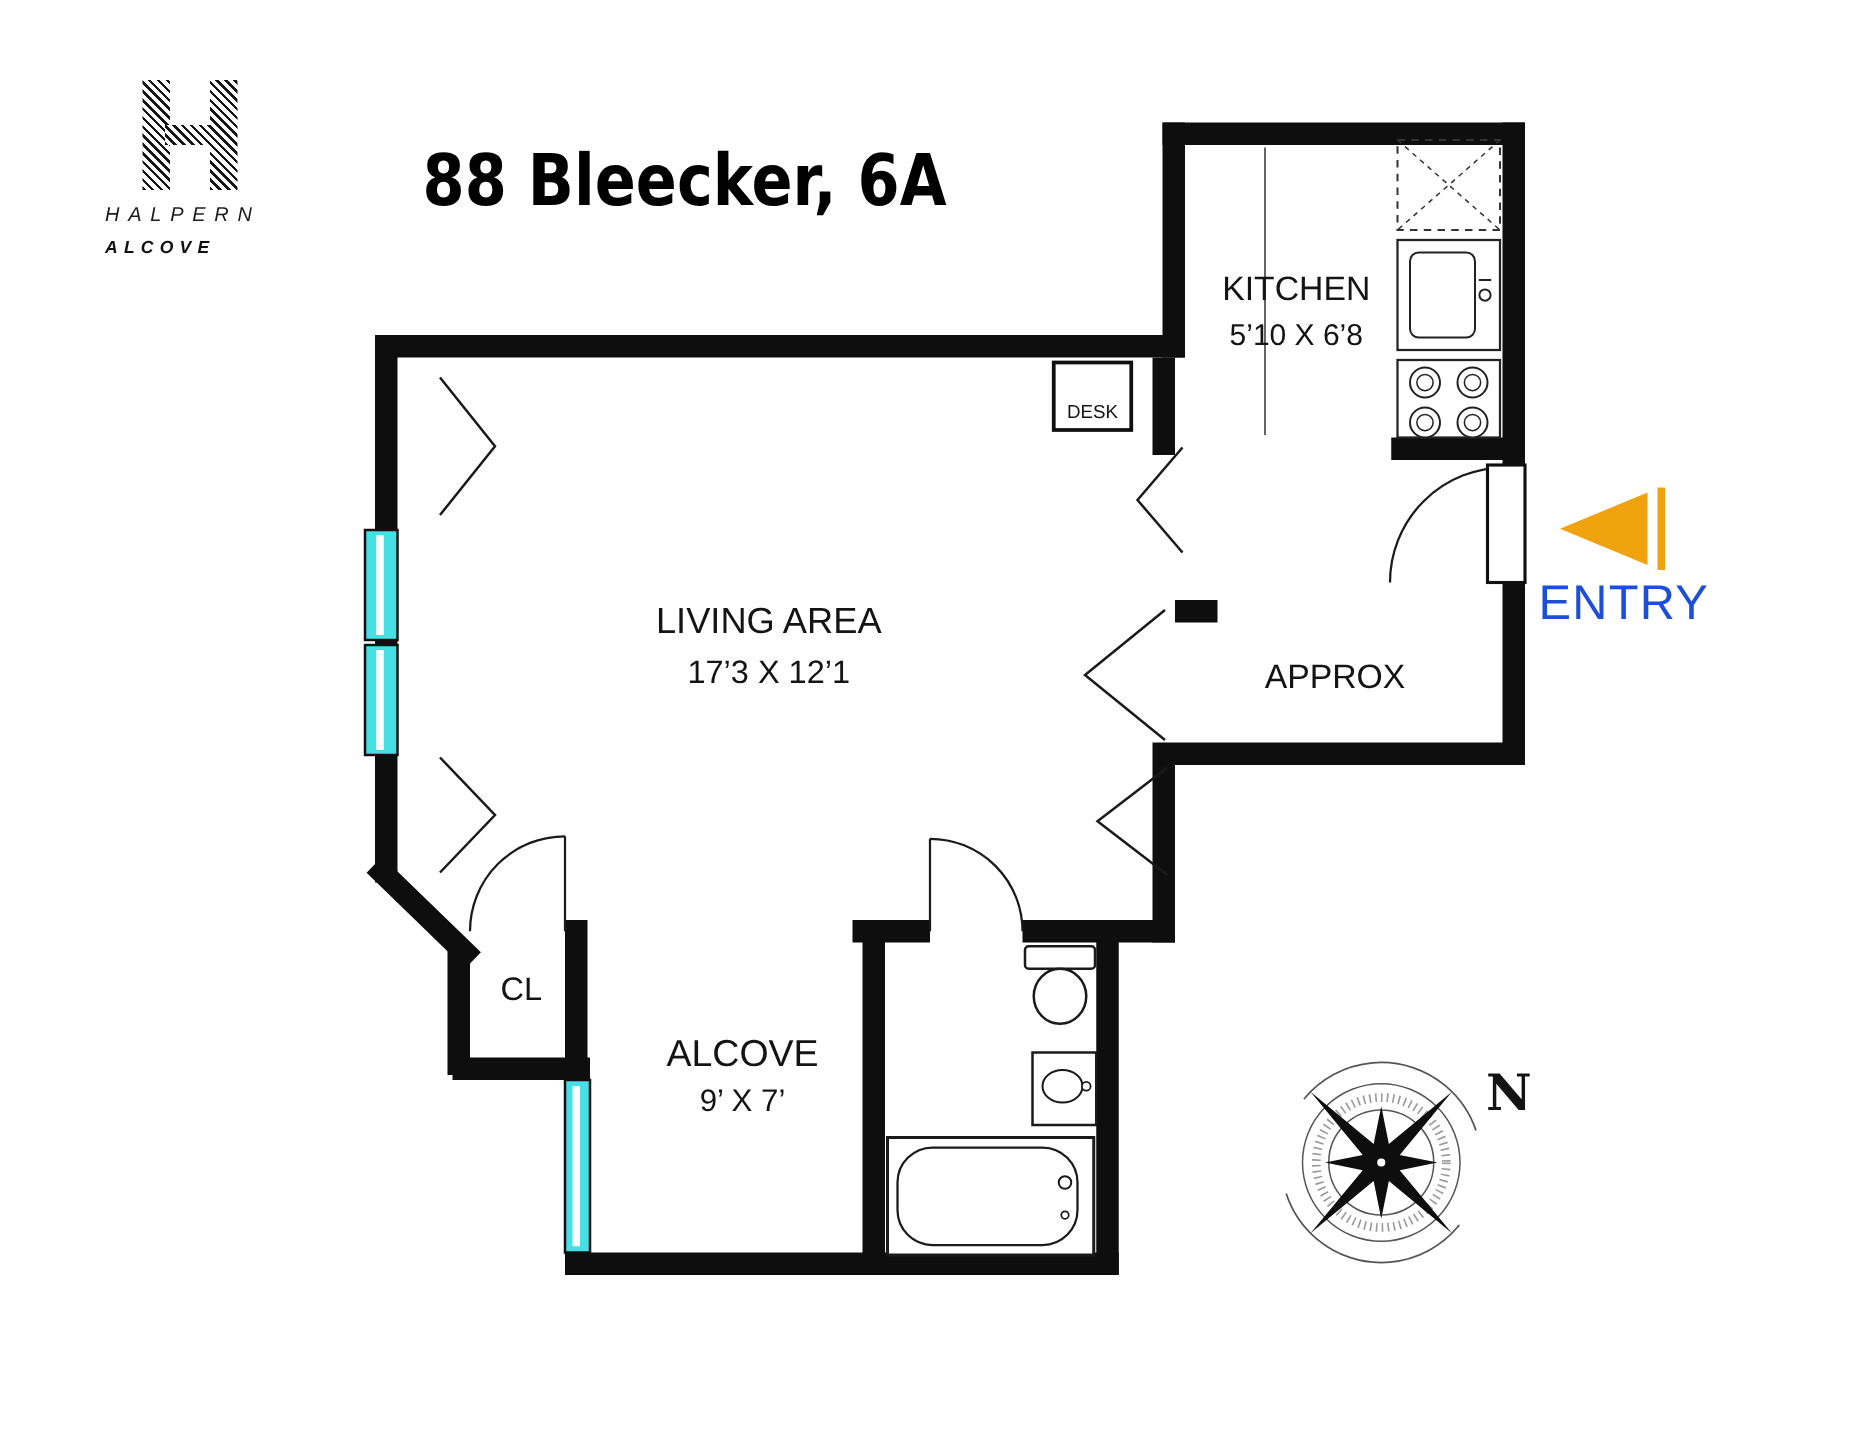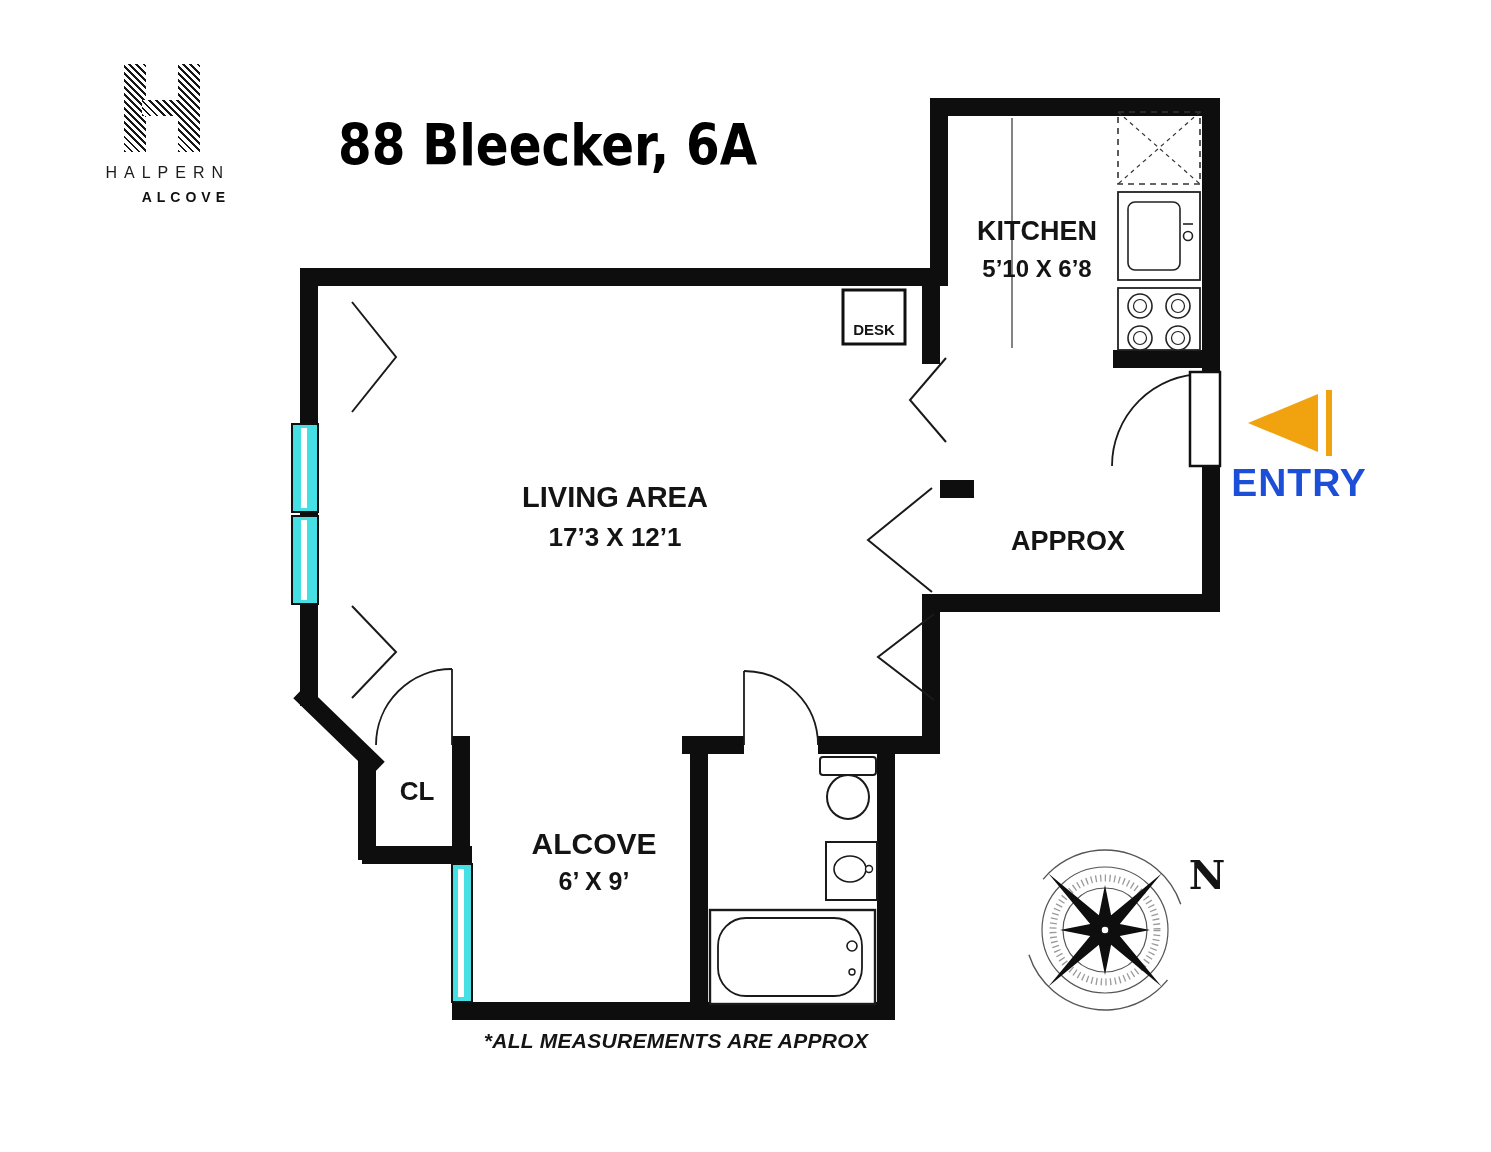--- a/index.html
+++ b/index.html
@@ -1,31 +1,31 @@
 <!DOCTYPE html>
 <html><head>
 <meta charset="utf-8">
 <style>
   html,body{margin:0;padding:0;background:#fff;}
   .page{position:relative;width:1491px;height:1152px;background:#ffffff;overflow:hidden;
         font-family:"Liberation Sans",sans-serif;color:#141414;}
   svg.plan{position:absolute;left:0;top:0;}
 
   
-  .lbl{position:absolute;transform:translateX(-50%);white-space:nowrap;font-weight:700;
+  .lbl{position:absolute;transform:translateX(-50%);white-space:nowrap;font-weight:400;
        color:#141414;line-height:1;}
   .title{position:absolute;left:338px;top:112px;font-size:57px;font-weight:800;
          font-family:"DejaVu Sans",sans-serif;letter-spacing:0px;
          transform:scaleX(.85);transform-origin:left top;color:#000;}
   .entry-label{color:#1d4ed8;font-size:39px;letter-spacing:1px;}
   .footnote{font-style:italic;font-size:21px;font-weight:700;letter-spacing:.3px;}
   .north{font-family:"DejaVu Serif",serif;font-size:40px;font-weight:700;}
 
   
-  .logo{position:absolute;left:94px;top:64px;width:136px;text-align:right;}
+  .logo{position:absolute;left:84px;top:64px;width:136px;text-align:left;font-style:italic;}
   .logo-h{position:relative;width:84px;height:88px;margin:0 auto;}
   .logo-h .bar{position:absolute;background:repeating-linear-gradient(45deg,#161616 0 2px,#ffffff 2px 5px);}
   .logo-h .bar.left{left:4px;top:0;width:22px;height:88px;}
   .logo-h .bar.right{right:4px;top:0;width:22px;height:88px;}
   .logo-h .bar.mid{left:22px;right:22px;top:36px;height:16px;}
   .logo-brand{margin-top:12px;font-size:16px;letter-spacing:7px;font-weight:500;color:#1b1b1b;}
   .logo-sub{margin-top:7px;font-size:14px;letter-spacing:5px;font-weight:700;color:#101010;}
 </style>
 </head>
 <body>
@@ -158,23 +158,22 @@
   <div class="lbl" style="left:1037px;top:257px;font-size:24px">5’10 X 6’8</div>
 
   <div class="lbl" style="left:615px;top:483px;font-size:29px">LIVING AREA</div>
   <div class="lbl" style="left:615px;top:524px;font-size:26px">17’3 X 12’1</div>
 
   <div class="lbl" style="left:1068px;top:528px;font-size:27px">APPROX</div>
 
   <div class="lbl" style="left:417px;top:778px;font-size:26px">CL</div>
 
   <div class="lbl" style="left:594px;top:829px;font-size:30px">ALCOVE</div>
-  <div class="lbl" style="left:594px;top:869px;font-size:25px">6’ X 9’</div>
+  <div class="lbl" style="left:594px;top:869px;font-size:25px">9’ X 7’</div>
 
   <div class="lbl" style="left:874px;top:322px;font-size:15px">DESK</div>
 
   <div class="lbl entry-label" style="left:1299px;top:463px">ENTRY</div>
 
   <div class="lbl north" style="left:1207px;top:855px">N</div>
 
-  <div class="lbl footnote" style="left:676px;top:1030px">*ALL MEASUREMENTS ARE APPROX</div>
 
 </div>
 
 </body></html>

